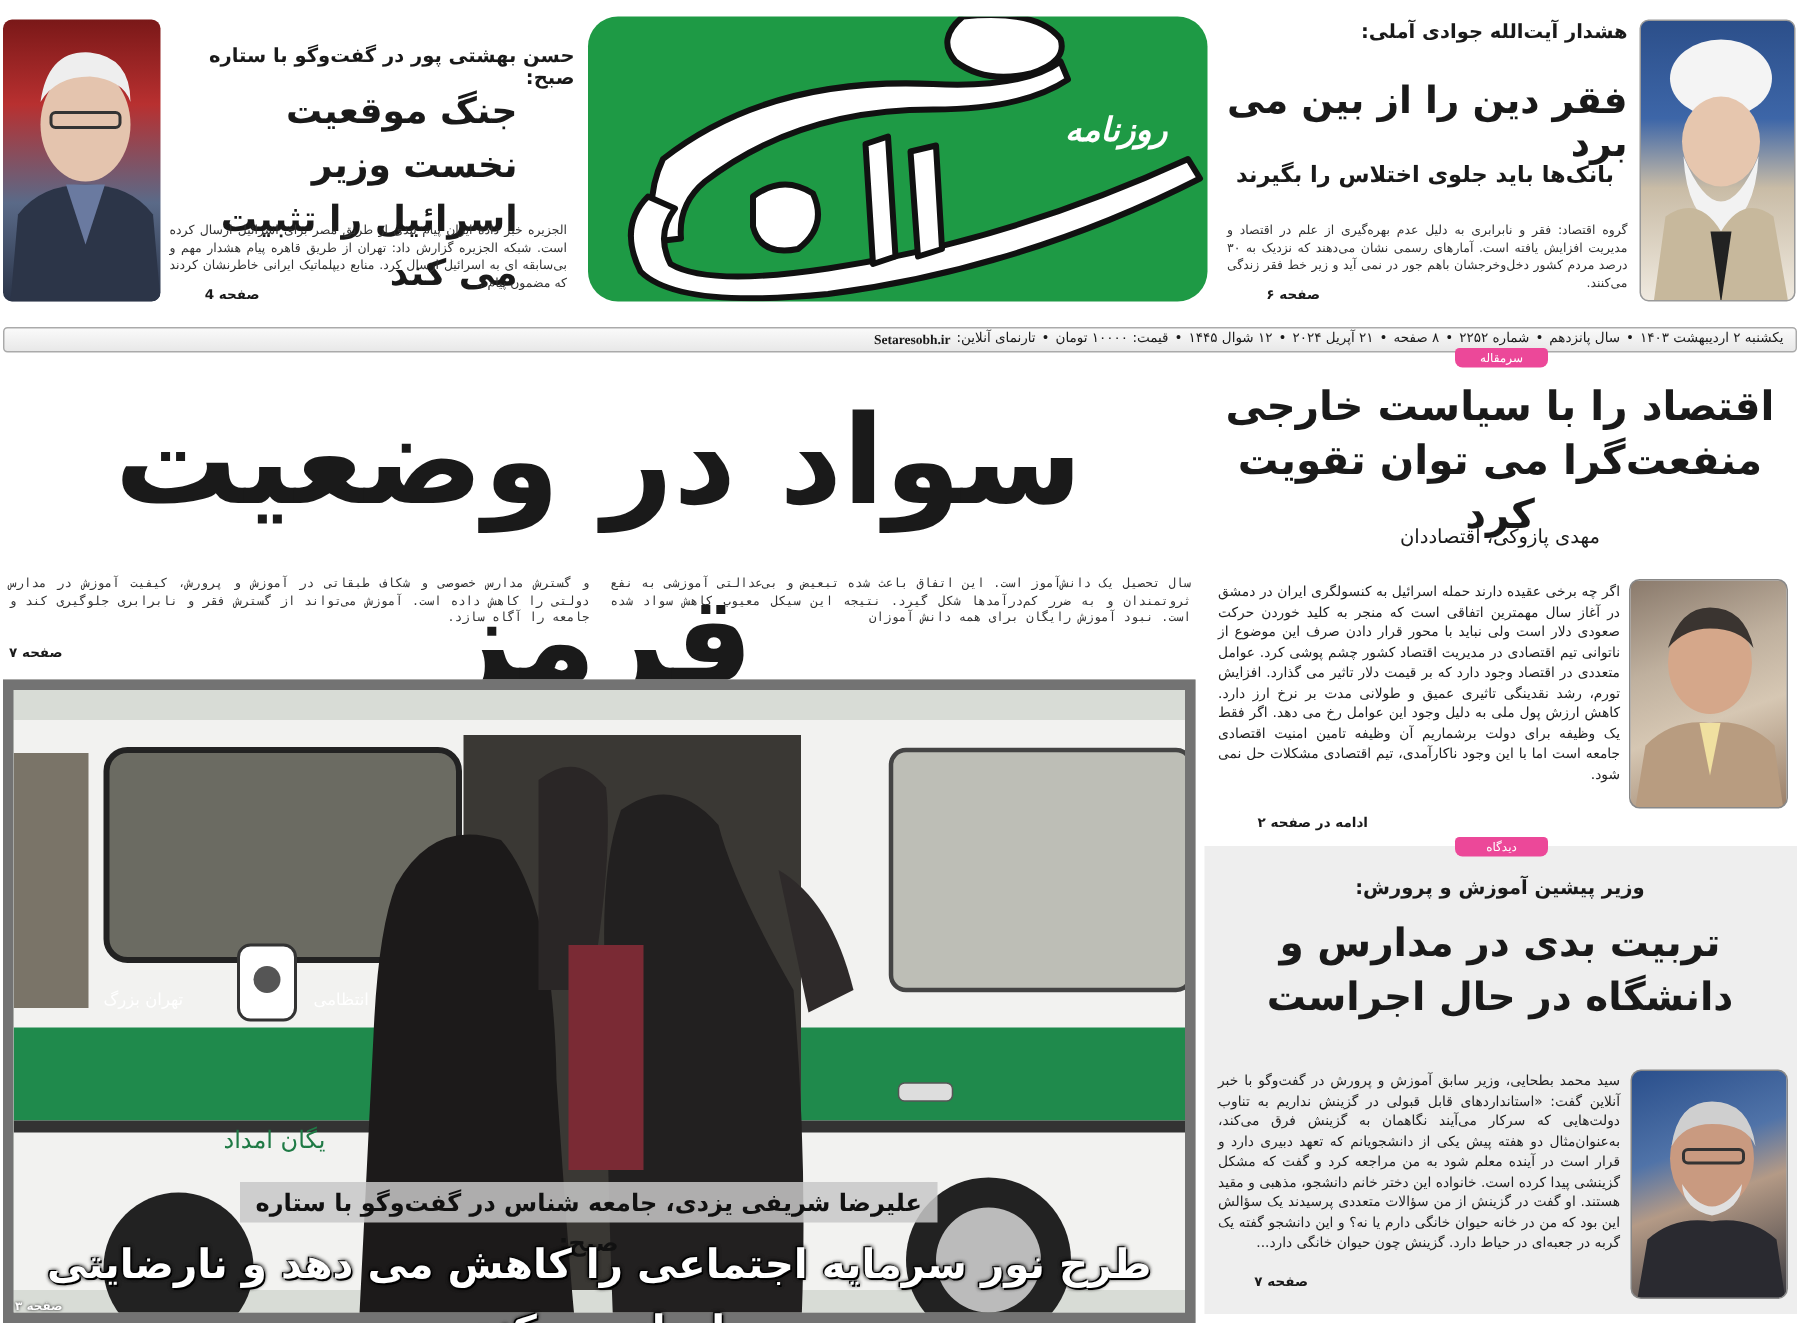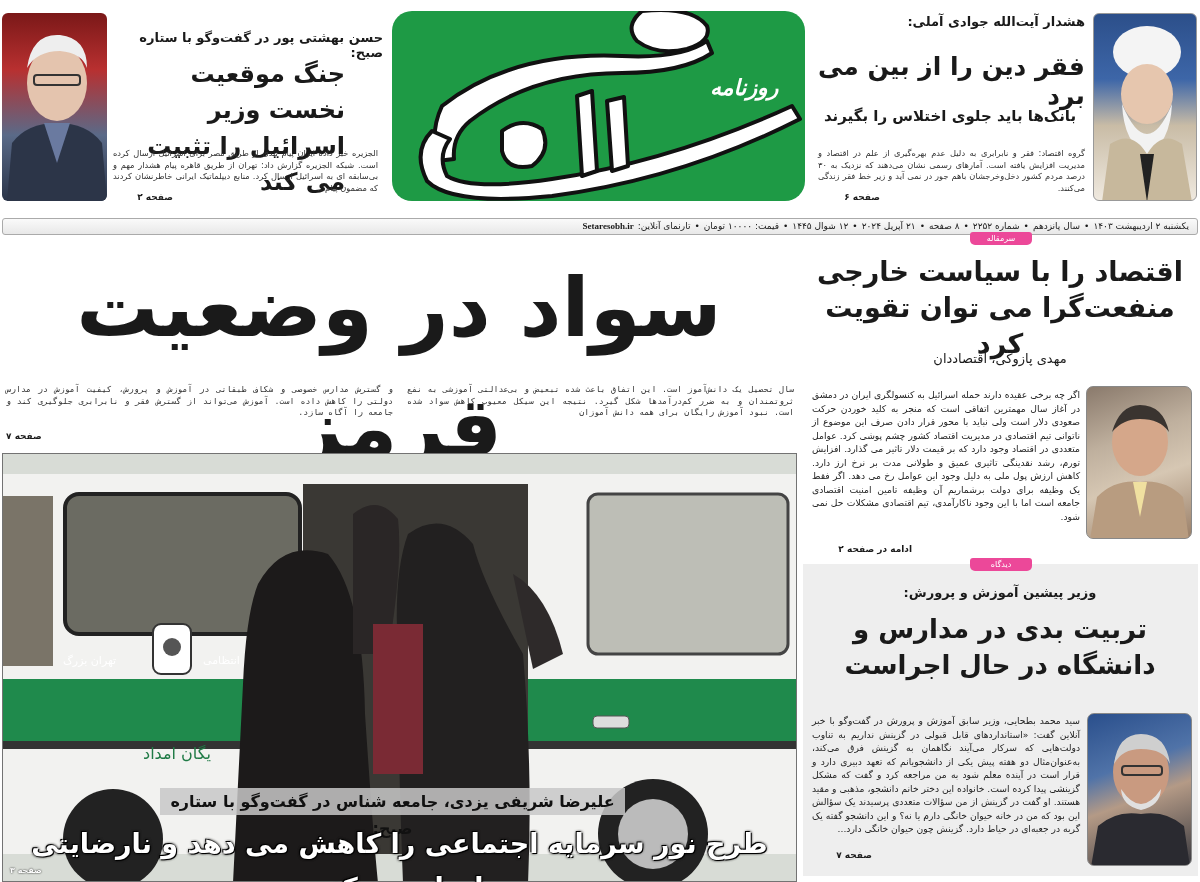--- a/index.html
+++ b/index.html
@@ -56,21 +56,21 @@
   .vp-body { left: 812px; top: 714px; width: 268px; text-align: justify; font-size: 9.2px; line-height: 13.5px; color: #222; }
   .vp-page { left: 812px; top: 850px; width: 60px; text-align: right; font-size: 9px; font-weight: bold; }
 
   
   .main-head { left: 0px; top: 248px; width: 798px; text-align: center; font-size: 82px; font-weight: bold; line-height: 120px; letter-spacing: -2px; }
   .main-cols { left: 6px; top: 384px; width: 788px; height: 50px; display: flex; flex-direction: row; gap: 14px; }
   .main-col { flex: 1; text-align: justify; font-size: 8.3px; line-height: 11.5px; color: #333; font-family: Liberation Mono, monospace; }
   .main-page { left: 6px; top: 431px; width: 60px; text-align: left; font-size: 9px; font-weight: bold; direction: rtl; }
 
   
-  .photo { left: 2px; top: 453px; width: 795px; height: 429px; overflow: hidden; background: #c9ccc8; border: 1px solid #737373; }
+  .photo { left: 2px; top: 453px; width: 795px; height: 429px; overflow: hidden; background: #c9ccc8; border: 7px solid #737373; }
   .photo svg { position: absolute; left: 0; top: 0; }
   .cap-kicker { left: 160px; top: 788px; width: 465px; height: 27px; background: rgba(200,200,200,0.85); text-align: center;
     font-size: 16px; font-weight: bold; line-height: 27px; color: #111; }
   .cap-head { left: 2px; top: 822px; width: 795px; text-align: center; font-size: 27px; font-weight: bold; color: #fff;
     text-shadow: 0 0 3px #000, 0 0 3px #000, 1px 1px 0 #000, -1px -1px 0 #000; line-height: 44px; }
   .cap-page { left: 10px; top: 866px; font-size: 8px; color: #fff; font-weight: bold; text-shadow: 0 0 2px #000; }
 
   .corner-logo { left: 0; top: 0; width: 40px; height: 14px; font-size: 11px; color: #c23; opacity: 0.5; font-weight: bold; }
 </style>
 </head>
@@ -83,21 +83,21 @@
     <ellipse cx="55" cy="70" rx="30" ry="38" fill="#e4c4ae"></ellipse>
     <path d="M25 55 Q30 20 58 22 Q85 25 85 55 Q80 40 58 38 Q35 38 25 55Z" fill="#eeeeee"></path>
     <rect x="32" y="62" width="46" height="10" rx="3" fill="none" stroke="#333" stroke-width="2"></rect>
     <path d="M5 188 L10 130 Q25 110 55 110 Q85 110 100 130 L105 188Z" fill="#2c3548"></path>
     <path d="M42 110 L55 150 L68 110Z" fill="#6a7aa0"></path>
   </svg>
 </div>
 <div class="abs tl-kicker">حسن بهشتی پور در گفت‌وگو با ستاره صبح:</div>
 <div class="abs tl-head">جنگ موقعیت نخست وزیر اسرائیل را تثبیت می کند</div>
 <div class="abs tl-body">الجزیره خبر داده ایران پیام تندی از طریق مصر برای اسرائیل ارسال کرده است. شبکه الجزیره گزارش داد: تهران از طریق قاهره پیام هشدار مهم و بی‌سابقه ای به اسرائیل ارسال کرد. منابع دیپلماتیک ایرانی خاطرنشان کردند که مضمون پیام...</div>
-<div class="abs tl-page">صفحه ۲</div>
+<div class="abs tl-page">صفحه 4</div>
 
 <div class="abs mast">
   <svg class="mast-logo" viewBox="0 0 413 190">
     <g fill="#ffffff" stroke="#111" stroke-width="4" stroke-linejoin="round">
       <path d="M250 0 Q300 -5 315 15 Q320 30 295 38 Q265 45 245 30 Q232 15 250 0Z"></path>
       <path d="M50 95 Q120 40 230 45 Q290 48 315 30 L320 42 Q290 62 230 62 Q140 62 78 110 Q60 125 62 148 L45 150 Q38 120 50 95Z"></path>
       <path d="M35 170 Q20 140 40 120 L58 128 Q45 145 55 165 Q80 180 160 168 Q280 150 400 95 L408 108 Q290 168 160 185 Q60 195 35 170Z"></path>
       <path d="M185 85 L200 80 L205 160 L190 165Z"></path>
       <path d="M215 90 L232 86 L236 155 L220 160Z"></path>
       <path d="M110 120 Q130 105 150 118 Q160 140 140 155 Q115 160 110 140Z"></path>

